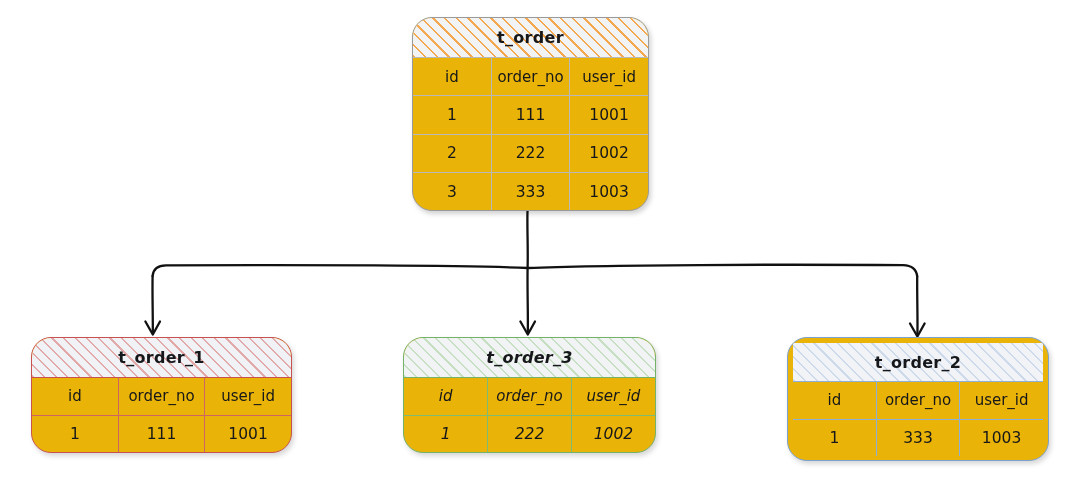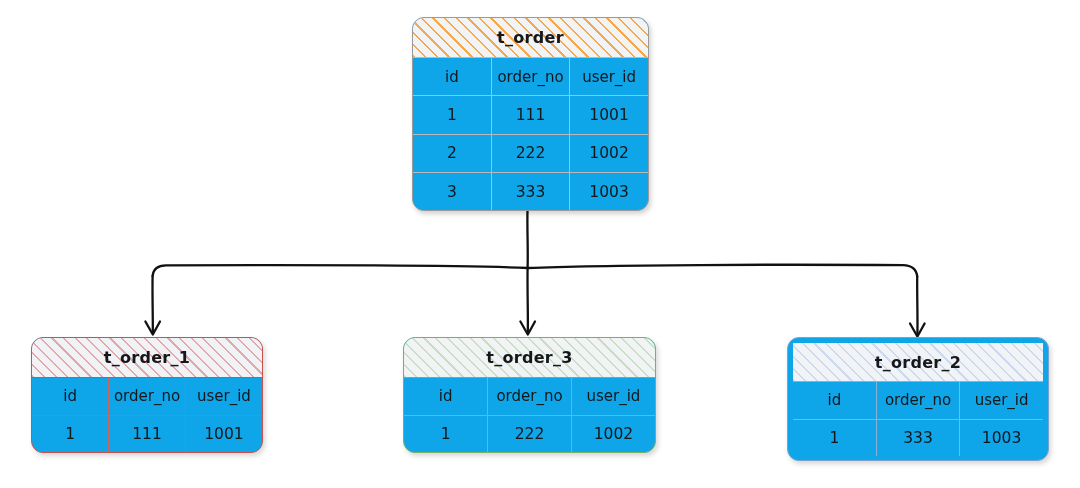--- a/index.html
+++ b/index.html
@@ -22,22 +22,22 @@
     top: 0;
     width: 1080px;
     height: 488px;
     pointer-events: none;
   }
 
   
   .table-card {
     position: absolute;
     box-sizing: border-box;
-    border-radius: 12px;
-    background: #0ea5e9;
+    border-radius: 20px;
+    background: #eab308;
     overflow: hidden;
   }
 
   .tbl {
     width: 100%;
     height: 100%;
     border-collapse: collapse;
     table-layout: fixed;
   }
   .tbl td {
@@ -82,21 +82,21 @@
         rgba(0,0,0,0) 8.2px);
   }
   #card-t_order .tbl tr td:first-child { border-left: none; }
   #card-t_order .tbl tr td:last-child { border-right: none; }
   #card-t_order .tbl tr:last-child td { border-bottom: none; }
 
   
   #card-t_order_1 {
     left: 31px;
     top: 337px;
-    width: 232px;
+    width: 261px;
     height: 116px;
     border: 1.7px solid #c8524f;
     box-shadow: 2px 3px 5px rgba(0,0,0,0.16);
   }
   #card-t_order_1 .tbl td { border: 1.4px solid #cd6563; }
   #card-t_order_1 .tbl td.title-cell {
     border: none;
     border-bottom: 1.5px solid #c8524f;
     background-color: #f1f2f5;
     background-image: repeating-linear-gradient(
@@ -112,21 +112,21 @@
 
   
   #card-t_order_3 {
     left: 403px;
     top: 337px;
     width: 253px;
     height: 116px;
     border: 1.7px solid #74b268;
     box-shadow: 2px 3px 5px rgba(0,0,0,0.16);
   }
-  #card-t_order_3 .tbl td { border: 1.4px solid #7fbb72; }
+  #card-t_order_3 .tbl td { border: 1.4px solid #7fbb72; font-style: italic; }
   #card-t_order_3 .tbl td.title-cell {
     border: none;
     border-bottom: 1.5px solid #74b268;
     background-color: #f1f3f4;
     background-image: repeating-linear-gradient(
         45deg,
         rgba(140,196,128,0.42) 0px,
         rgba(140,196,128,0.42) 1.5px,
         rgba(0,0,0,0) 1.5px,
         rgba(0,0,0,0) 8.2px);

